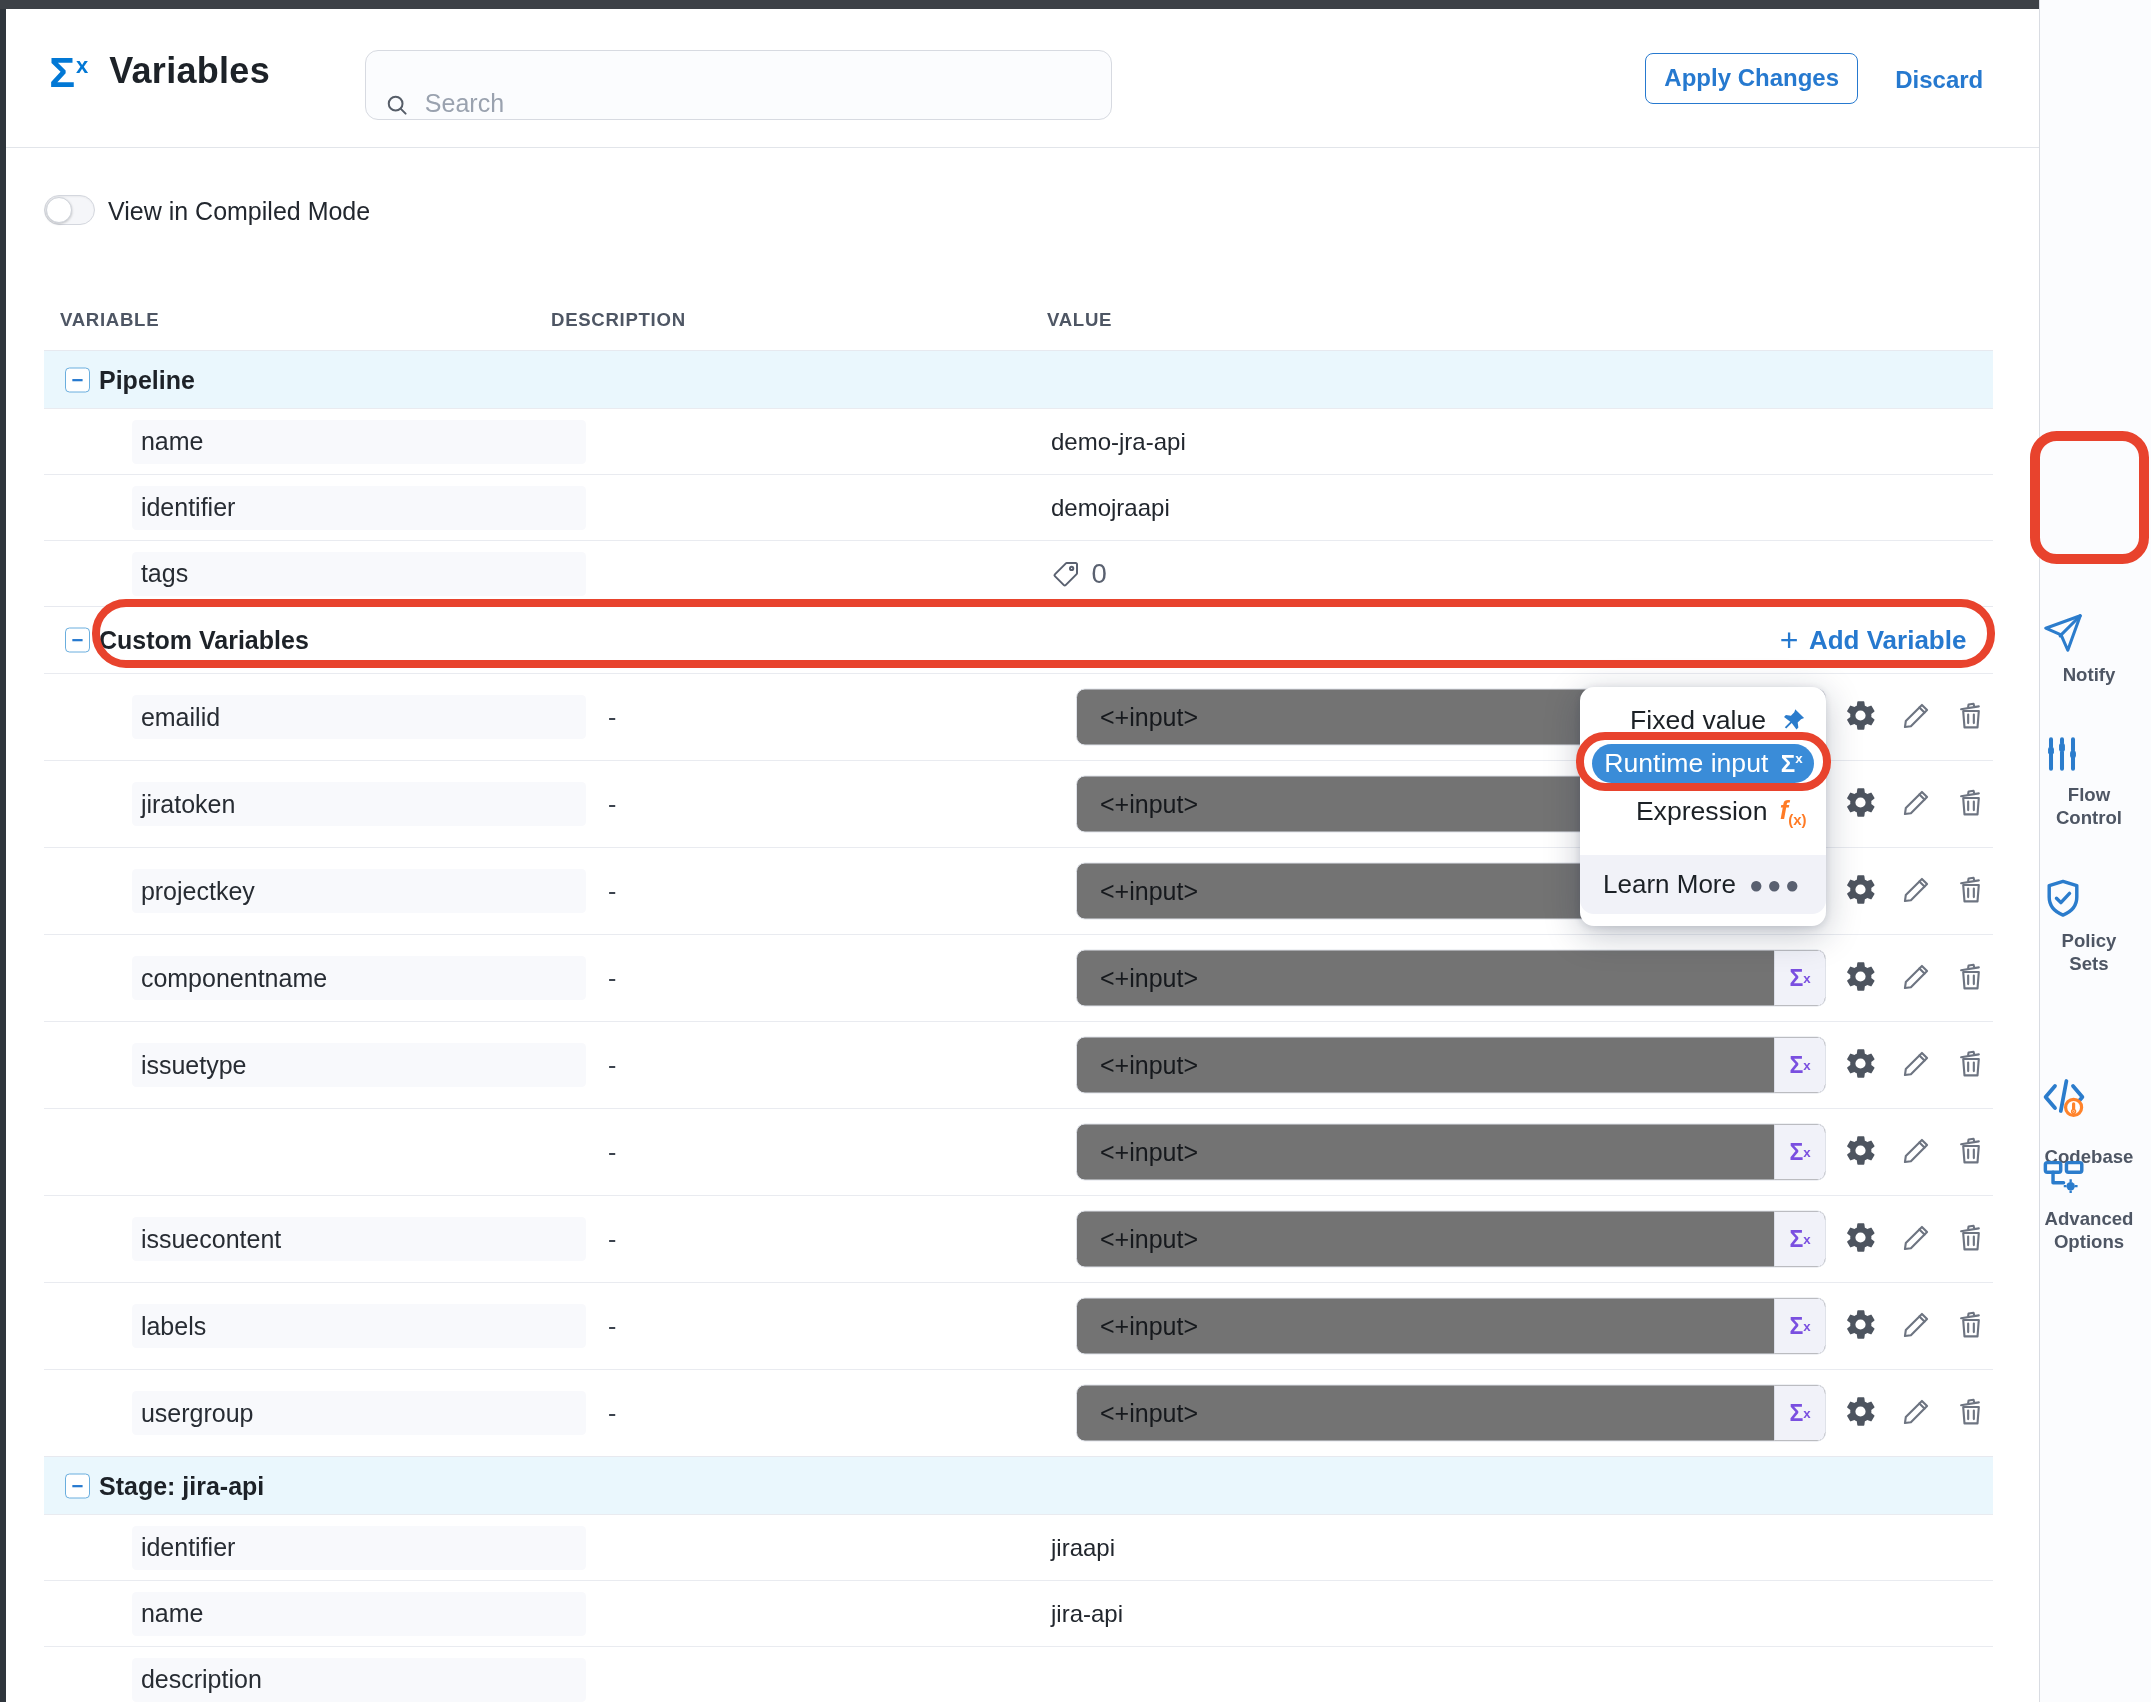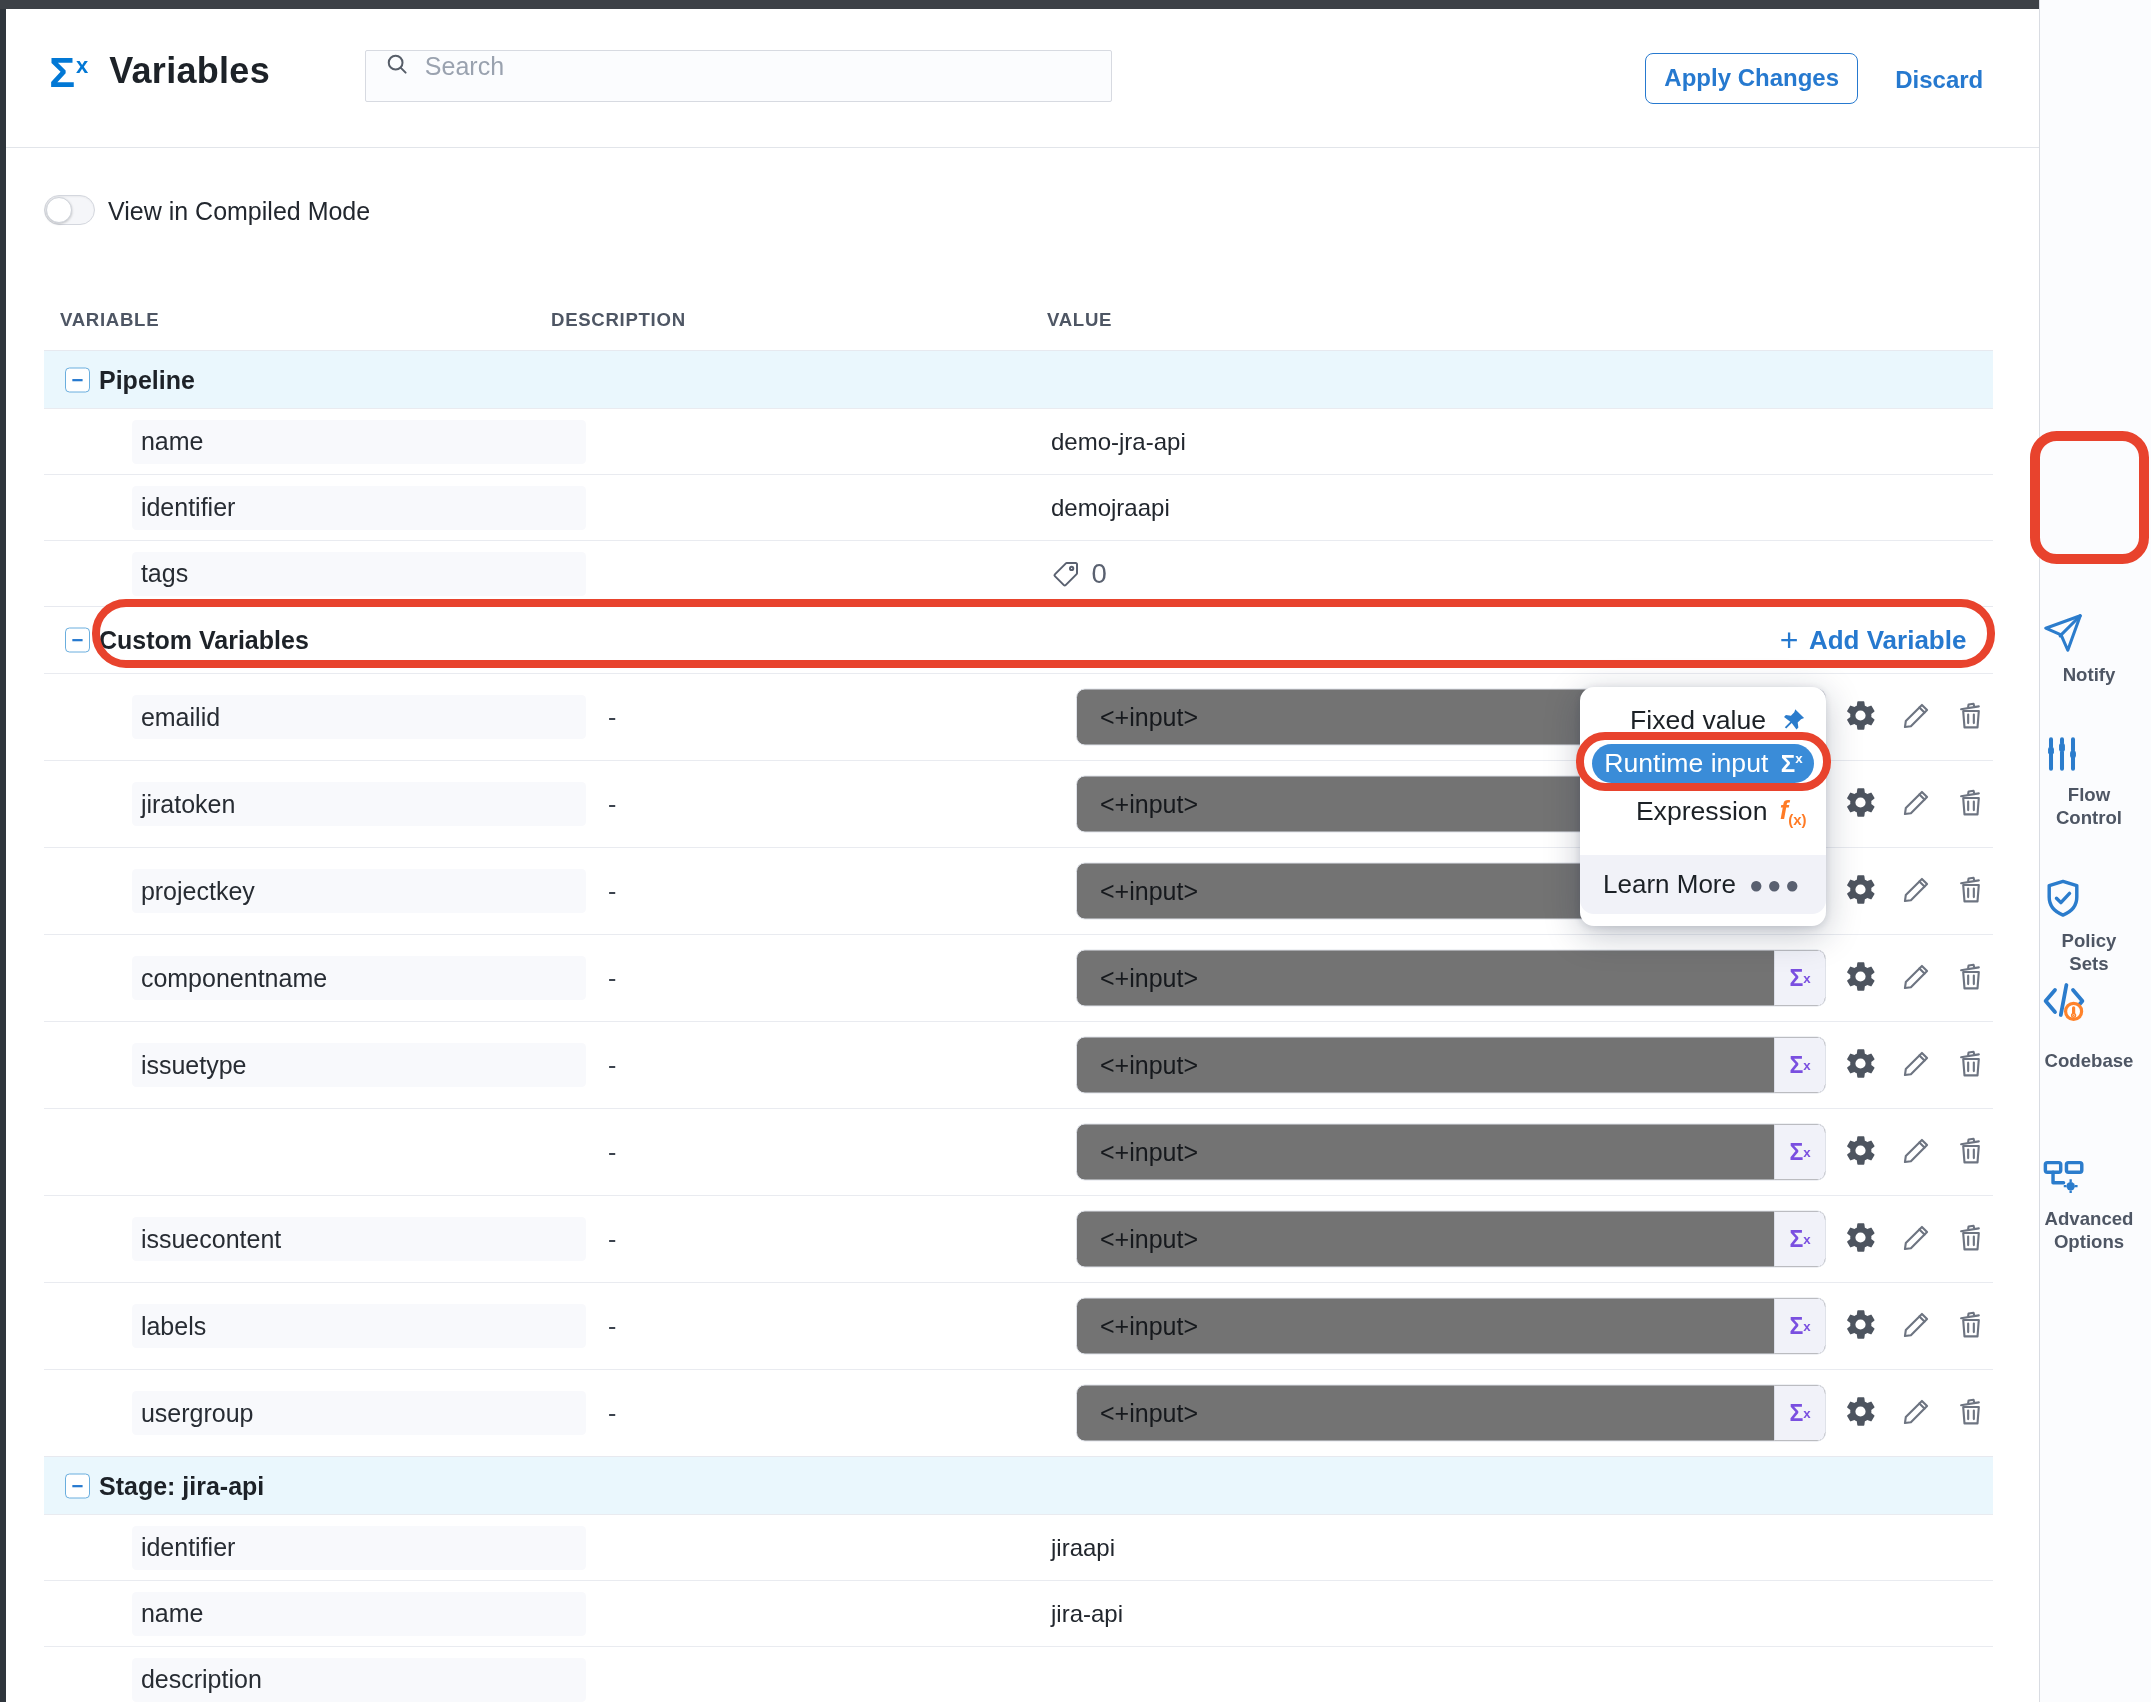--- a/index.html
+++ b/index.html
@@ -7,22 +7,22 @@
         font-family:"Liberation Sans",sans-serif;color:#22272e;}
   .topbar{position:absolute;left:0;top:0;width:2039px;height:8.9px;background:#3d4147;}
   .left-edge{position:absolute;left:0;top:8.9px;width:6.2px;height:1694px;background:#2f353c;}
 
   
   .hdr{position:absolute;left:6.2px;top:8.9px;width:2033px;height:138px;background:#fff;border-bottom:0.9px solid #e2e5ea;}
   .brand{position:absolute;left:43px;top:39px;color:#0278d5;font-weight:700;}
   .brand .sig{font-size:43px;}
   .brand .sigx{font-size:22px;position:relative;top:-14px;margin-left:0.9px;}
   .title{position:absolute;left:103px;top:41px;font-size:36px;font-weight:700;color:#1d2228;letter-spacing:0.3px;}
-  .search{position:absolute;left:359px;top:41px;width:747px;height:52px;border:0.9px solid #d7dae1;border-radius:2px;
-          background:#fbfcfe;display:flex;align-items:flex-start;padding:0 17.7px;gap:12.4px;box-sizing:border-box;}
+  .search{position:absolute;left:359px;top:41px;width:747px;height:70px;border:0.9px solid #d7dae1;border-radius:13px;
+          background:#fbfcfe;display:flex;align-items:flex-end;padding:0 17.7px;gap:12.4px;box-sizing:border-box;}
   .search input{border:none;outline:none;background:transparent;font-size:25px;color:#22272e;width:100%;font-family:inherit;}
   .search input::placeholder{color:#9aa2af;}
   .apply{position:absolute;left:1639px;top:44px;width:213px;height:51px;border:1.8px solid #2679cf;border-radius:8px;
          color:#2679cf;font-size:24px;font-weight:700;background:#fff;display:flex;align-items:center;justify-content:center;
          box-sizing:border-box;cursor:pointer;}
   .discard{position:absolute;left:1889px;top:57px;font-size:24px;font-weight:700;color:#2679cf;cursor:pointer;}
 
   
   .toggle{position:absolute;left:44px;top:195px;width:51px;height:30px;border-radius:15px;background:#f5f6f9;
           border:0.9px solid #d4d7de;box-sizing:border-box;box-shadow:inset 0 0.9px 1.8px rgba(0,0,0,.05);cursor:pointer;}
@@ -495,21 +495,21 @@
     </div>
     <div class="rail-item" style="top:876px;">
       <span style="display:flex;">
         <svg viewBox="0 0 24 24" width="46" height="46" fill="none" stroke="#2b7ccc" stroke-width="1.8" stroke-linejoin="round" stroke-linecap="round">
             <path d="M12 2.8l7.2 2.2v6c0 4.6-3.1 7.8-7.2 9.4C7.9 18.8 4.8 15.6 4.8 11V5L12 2.8z"></path>
             <path d="M8.6 11.6l2.3 2.3 4.5-4.8"></path>
           </svg>
       </span>
       <span class="lbl">Policy Sets</span>
     </div>
-    <div class="rail-item" style="top:977px;gap:24px;">
+    <div class="rail-item" style="top:1073px;gap:24px;">
       <span style="display:flex;">
         <svg viewBox="0 0 24 24" width="48" height="48" fill="none" stroke="#2b7ccc" stroke-width="1.9" stroke-linecap="round" stroke-linejoin="round">
             <path d="M7.5 6.5L2.8 12l4.7 5.5"></path>
             <path d="M16.5 6.5L21.2 12l-4.7 5.5"></path>
             <path d="M13.2 4l-2.8 15"></path>
             <circle cx="16.8" cy="17.2" r="4" fill="#fff" stroke="#ff832b" stroke-width="1.6"></circle>
             <path d="M16.8 15.4v2.2" stroke="#ff832b" stroke-width="1.6"></path>
             <circle cx="16.8" cy="19.2" r="0.4" fill="#ff832b" stroke="#ff832b"></circle>
           </svg>
       </span>

